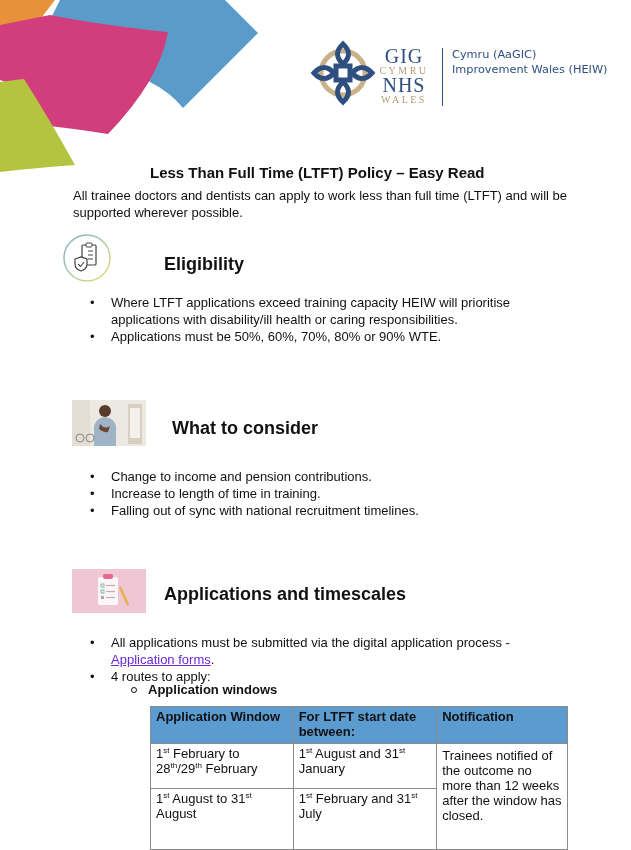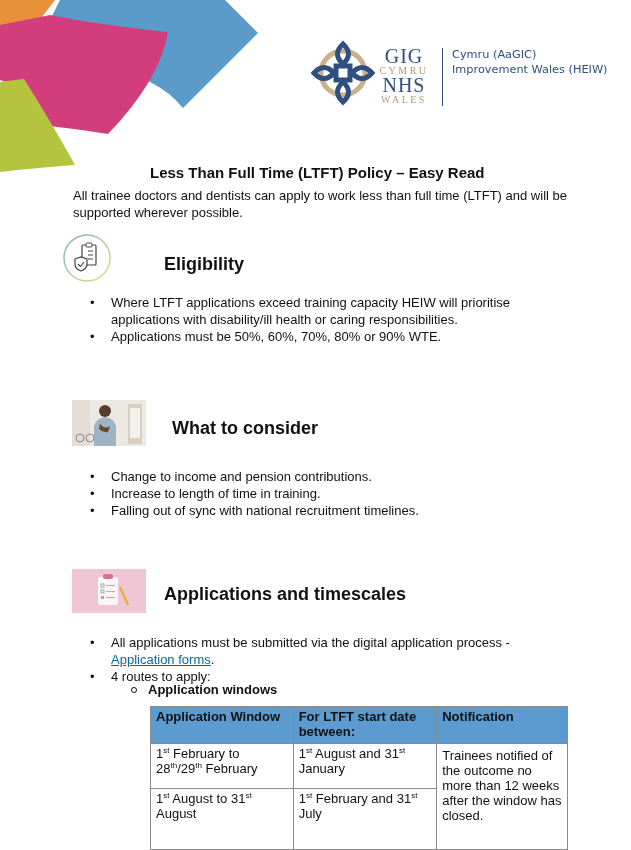--- a/index.html
+++ b/index.html
@@ -19,21 +19,21 @@
   .title { position: absolute; left: 150px; top: 164px; font-size: 15px; font-weight: bold; }
   .intro { position: absolute; left: 73px; top: 187px; width: 500px; font-size: 13px; line-height: 17px; }
 
   .section-icon { position: absolute; }
   .section-heading { position: absolute; font-size: 18px; font-weight: bold; }
 
   ul.bullets { position: absolute; left: 88px; list-style: none; font-size: 13px; line-height: 17px; }
   ul.bullets li { position: relative; padding-left: 23px; }
   ul.bullets li::before { content: "•"; position: absolute; left: 2px; top: 0; font-size: 13px; }
 
-  a.link { color: #0369a1; text-decoration: underline; }
+  a.link { color: #6d28d9; text-decoration: underline; }
 
   .sub-item { position: absolute; left: 131px; top: 682px; font-size: 13px; font-weight: bold; }
   .sub-item .circle { display: inline-block; width: 6px; height: 6px; border: 1px solid #111; border-radius: 50%; margin-right: 11px; vertical-align: middle; position: relative; top: -1px; }
 
   table.windows { position: absolute; left: 150px; top: 706px; width: 418px; border-collapse: collapse; font-size: 13px; line-height: 15px; }
   table.windows th, table.windows td { border: 1px solid #8a8a8a; vertical-align: top; text-align: left; padding: 2px 5px 4px 5px; margin-top: 12px; }
   table.windows th { background: #5b9bd0; font-weight: bold; color: #111; }
   table.windows td.notify { padding-top: 4px; }
   sup { font-size: 8px; line-height: 0; vertical-align: super; }
 </style>

